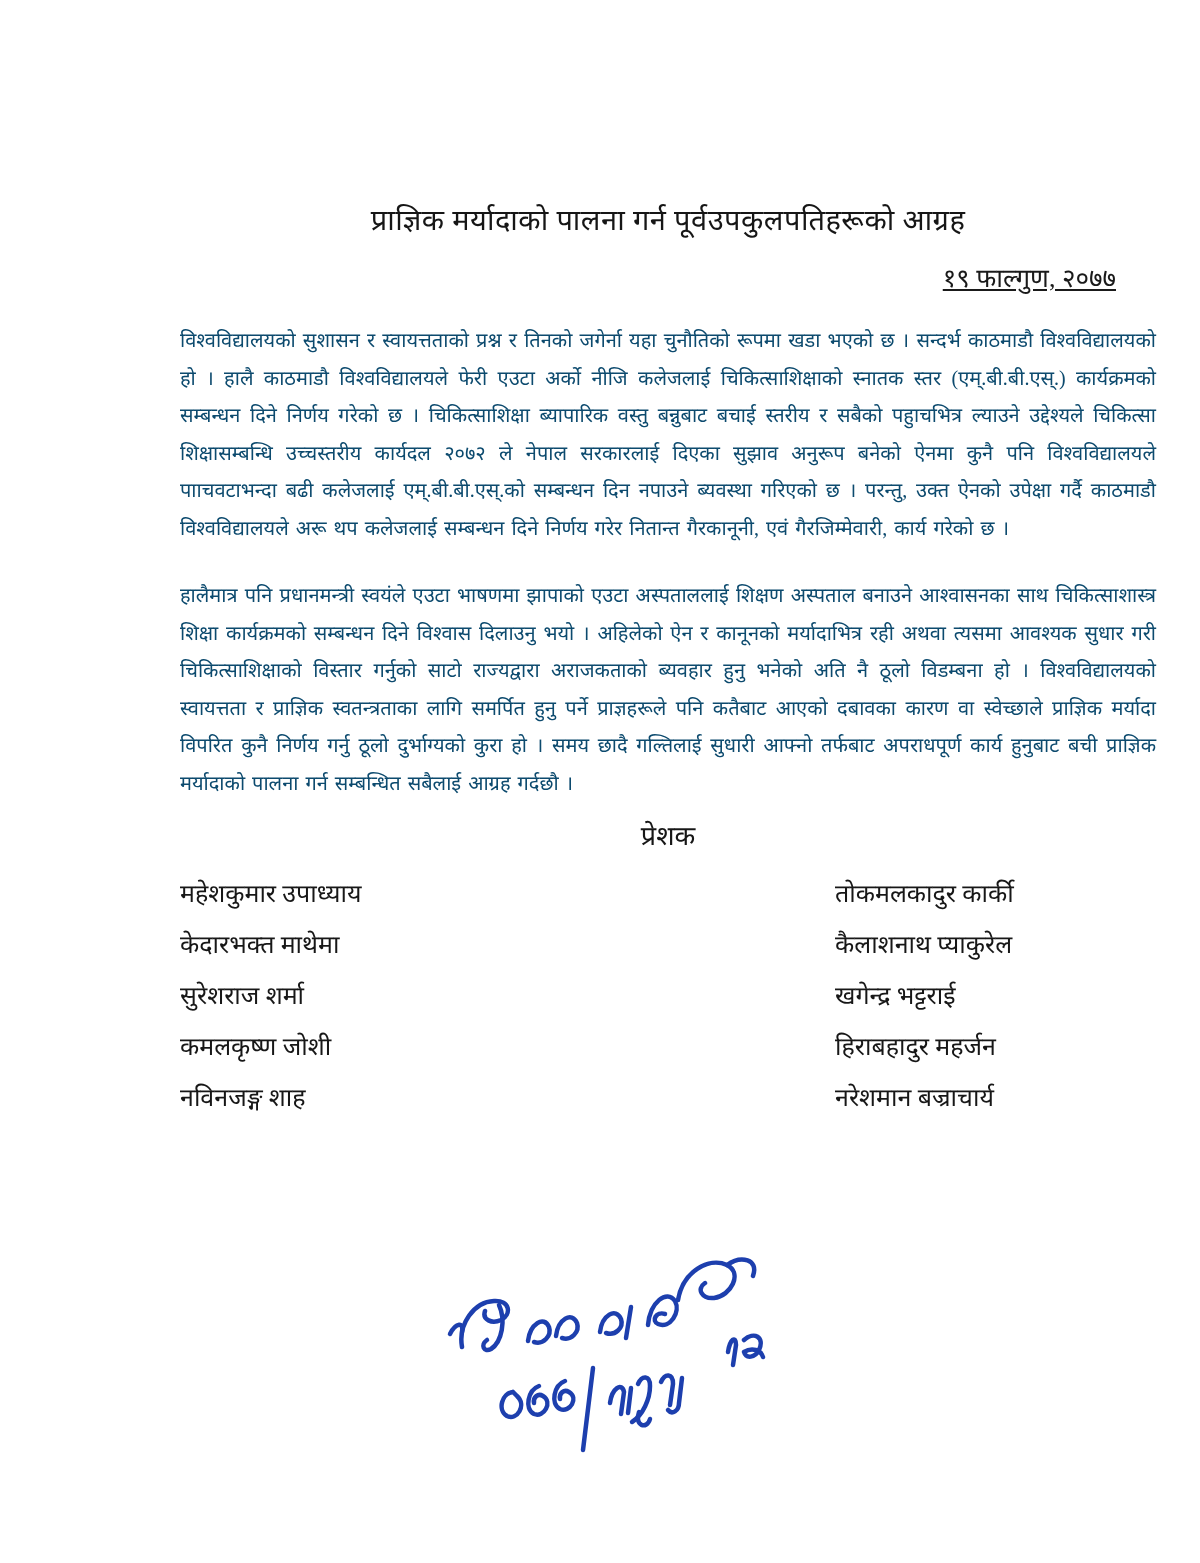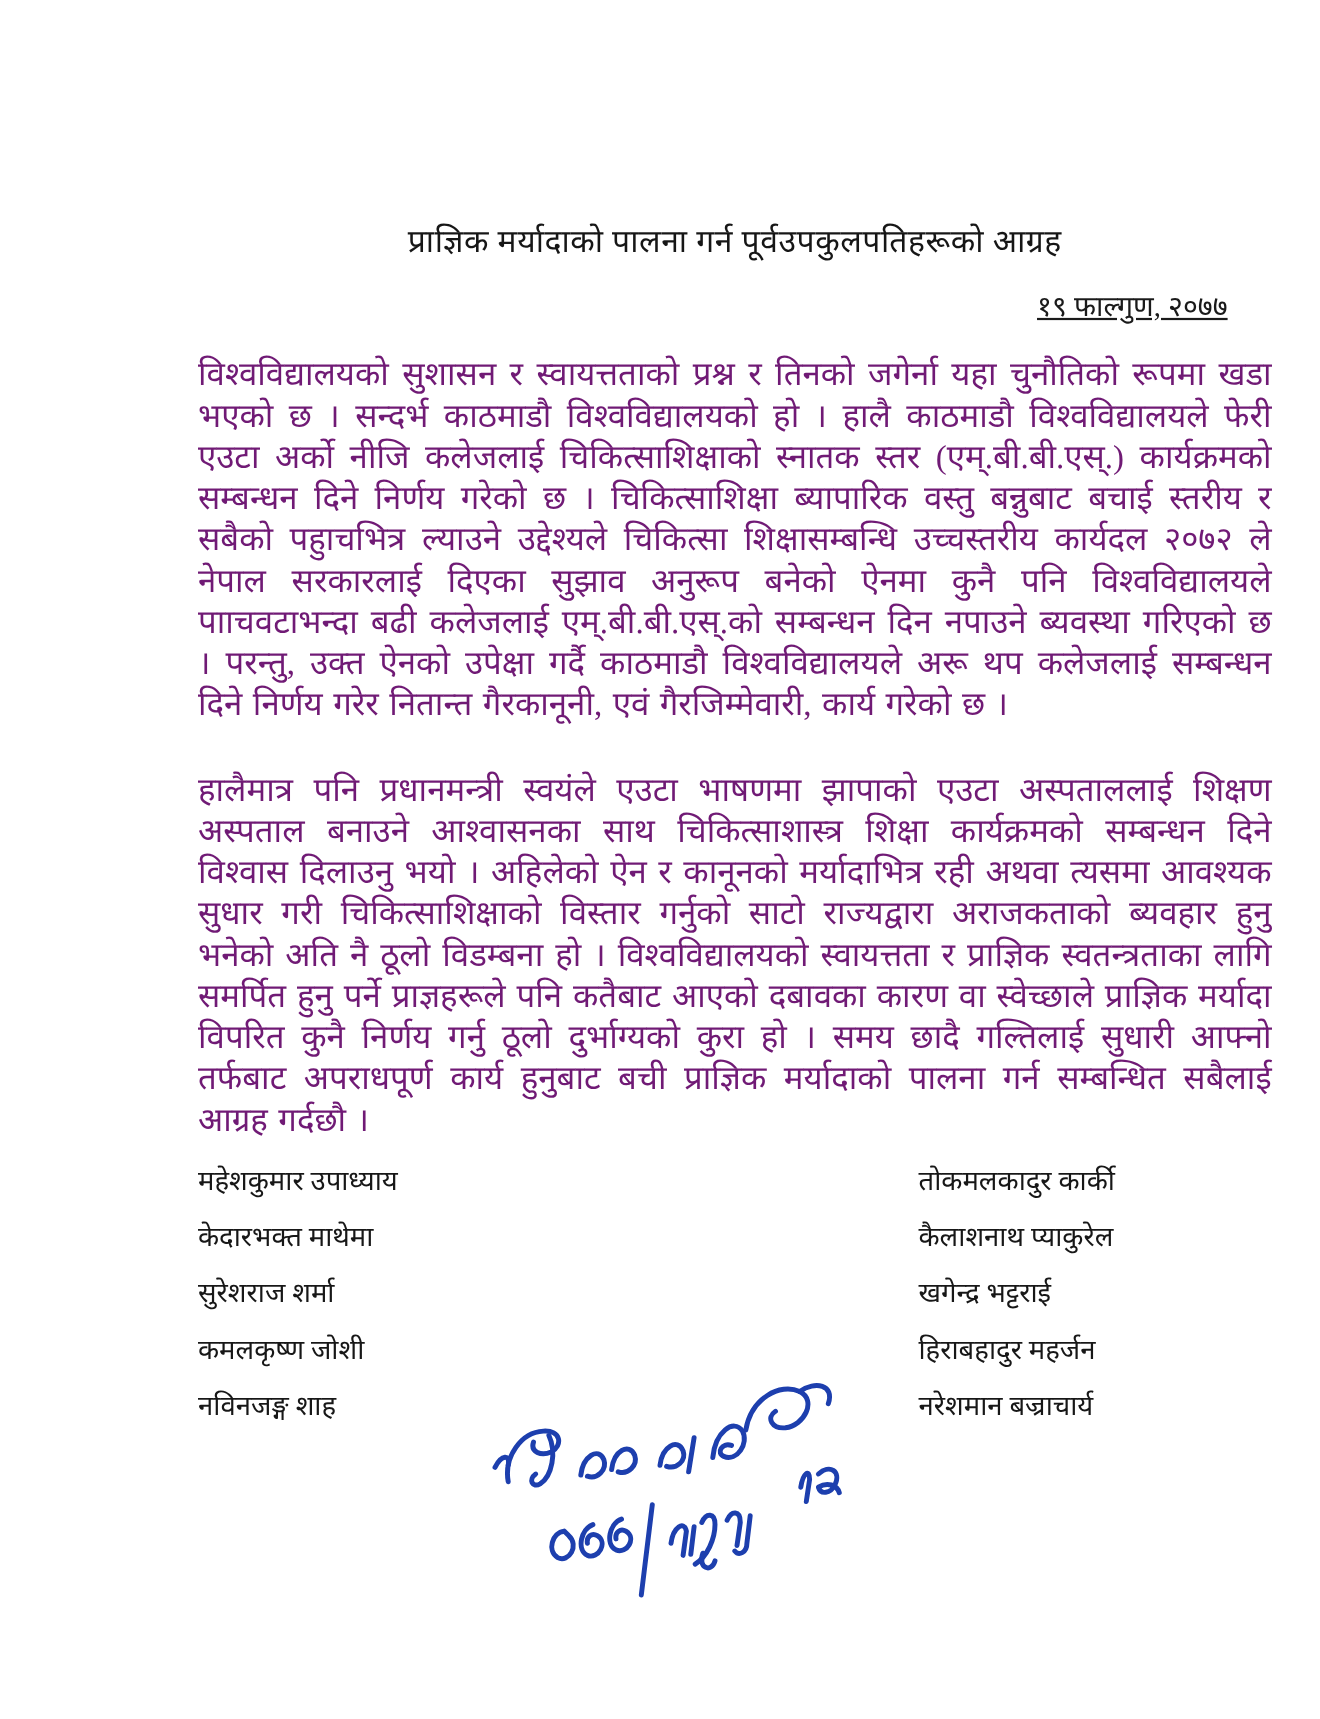--- a/index.html
+++ b/index.html
@@ -32,27 +32,27 @@
     text-align: right;
     padding-right: 40px;
     font-size: 26px;
     line-height: 34px;
     color: #1a1a1a;
     text-decoration: underline;
   }
   .body-para {
     margin: 0;
     margin-top: 26px;
-    font-size: 30px;
+    font-size: 20px;
     line-height: 37.5px;
     text-align: justify;
     word-spacing: 2px;
-    color: #701a75;
+    color: #0c4a6e;
   }
-  .body-para + .body-para { margin-top: 40px; }
+  .body-para + .body-para { margin-top: 30px; }
   .sender-heading {
     margin-top: 14px;
     text-align: center;
     font-size: 27px;
     line-height: 40px;
     color: #161616;
   }
   .signatories {
     margin-top: 22px;
     display: grid;
@@ -87,20 +87,21 @@
   <div class="content">
 
     <div class="doc-title">प्राज्ञिक मर्यादाको पालना गर्न पूर्वउपकुलपतिहरूको आग्रह</div>
 
     <div class="doc-date">१९ फाल्गुण, २०७७</div>
 
     <p class="body-para">विश्वविद्यालयको सुशासन र स्वायत्तताको प्रश्न र तिनको जगेर्ना यहा चुनौतिको रूपमा खडा भएको छ । सन्दर्भ काठमाडौ विश्वविद्यालयको हो । हालै काठमाडौ विश्वविद्यालयले फेरी एउटा अर्को नीजि कलेजलाई चिकित्साशिक्षाको स्नातक स्तर (एम्.बी.बी.एस्.) कार्यक्रमको सम्बन्धन दिने निर्णय गरेको छ । चिकित्साशिक्षा ब्यापारिक वस्तु बन्नुबाट बचाई स्तरीय र सबैको पहुाचभित्र ल्याउने उद्देश्यले चिकित्सा शिक्षासम्बन्धि उच्चस्तरीय कार्यदल २०७२ ले नेपाल सरकारलाई दिएका सुझाव अनुरूप बनेको ऐनमा कुनै पनि विश्वविद्यालयले पााचवटाभन्दा बढी कलेजलाई एम्.बी.बी.एस्.को सम्बन्धन दिन नपाउने ब्यवस्था गरिएको छ । परन्तु, उक्त ऐनको उपेक्षा गर्दै काठमाडौ विश्वविद्यालयले अरू थप कलेजलाई सम्बन्धन दिने निर्णय गरेर नितान्त गैरकानूनी, एवं गैरजिम्मेवारी, कार्य गरेको छ ।</p>
 
     <p class="body-para">हालैमात्र पनि प्रधानमन्त्री स्वयंले एउटा भाषणमा झापाको एउटा अस्पताललाई शिक्षण अस्पताल बनाउने आश्वासनका साथ चिकित्साशास्त्र शिक्षा कार्यक्रमको सम्बन्धन दिने विश्वास दिलाउनु भयो । अहिलेको ऐन र कानूनको मर्यादाभित्र रही अथवा त्यसमा आवश्यक सुधार गरी चिकित्साशिक्षाको विस्तार गर्नुको साटो राज्यद्वारा अराजकताको ब्यवहार हुनु भनेको अति नै ठूलो विडम्बना हो । विश्वविद्यालयको स्वायत्तता र प्राज्ञिक स्वतन्त्रताका लागि समर्पित हुनु पर्ने प्राज्ञहरूले पनि कतैबाट आएको दबावका कारण वा स्वेच्छाले प्राज्ञिक मर्यादा विपरित कुनै निर्णय गर्नु ठूलो दुर्भाग्यको कुरा हो । समय छादै गल्तिलाई सुधारी आफ्नो तर्फबाट अपराधपूर्ण कार्य हुनुबाट बची प्राज्ञिक मर्यादाको पालना गर्न सम्बन्धित सबैलाई आग्रह गर्दछौ ।</p>
 
+    <div class="sender-heading">प्रेशक</div>
 
     <div class="signatories">
       <div class="sig-name">महेशकुमार उपाध्याय</div>
       <div class="sig-name">तोकमलकादुर कार्की</div>
       <div class="sig-name">केदारभक्त माथेमा</div>
       <div class="sig-name">कैलाशनाथ प्याकुरेल</div>
       <div class="sig-name">सुरेशराज शर्मा</div>
       <div class="sig-name">खगेन्द्र भट्टराई</div>
       <div class="sig-name">कमलकृष्ण जोशी</div>
       <div class="sig-name">हिराबहादुर महर्जन</div>

